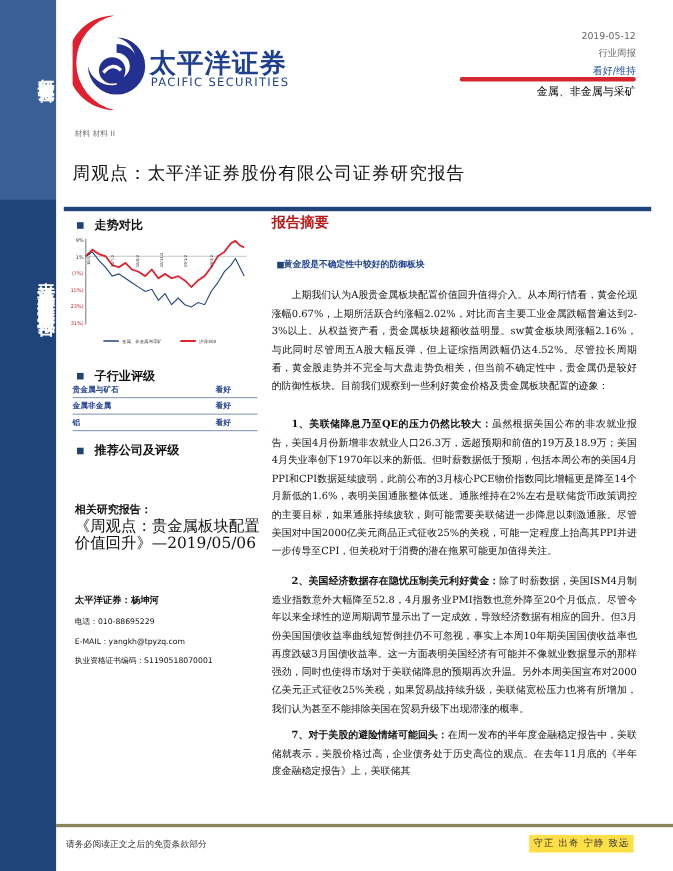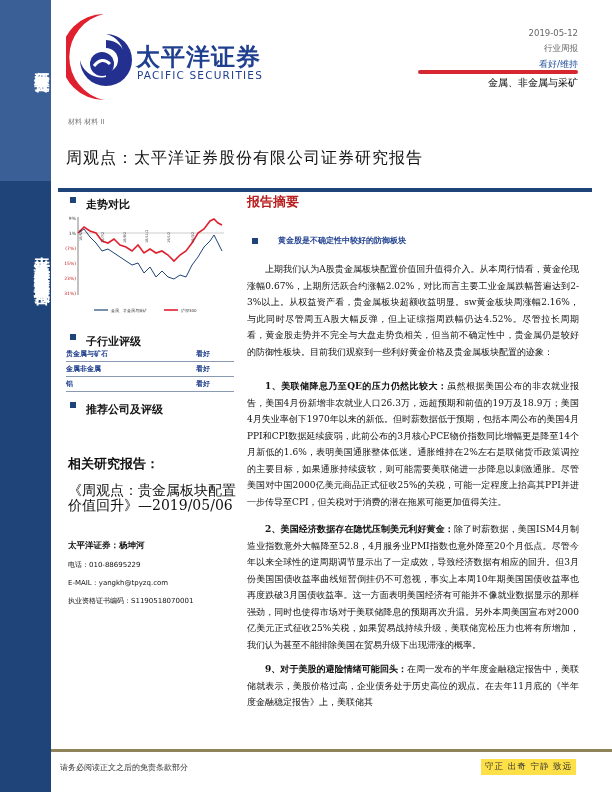--- a/index.html
+++ b/index.html
@@ -23,38 +23,38 @@
   .hdr-date { top:28px; font-size:8.5px; color:#666; }
   .hdr-type { top:43px; font-size:8.5px; color:#666; }
   .hdr-rating { top:58px; font-size:9px; color:#1f4f9a; }
   .hdr-redline { position:absolute; left:418px; top:70px; width:160px; height:4px; background:#d6262f; border-radius:2px; }
   .hdr-sector { top:76px; font-size:10px; color:#000; }
 
   .page-title { position:absolute; left:66px; top:148px; font-size:16px; color:#111; letter-spacing:1px; }
   .title-rule { position:absolute; left:58px; top:188px; width:534px; height:4px; background:#1f4479; }
 
   
-  .sec-head { position:absolute; left:70px; font-size:11px; font-weight:bold; color:#111; display:flex; align-items:flex-start; gap:10px; }
+  .sec-head { position:absolute; left:70px; font-size:11px; font-weight:bold; color:#111; display:flex; align-items:center; gap:10px; }
   .sq { width:6px; height:6px; background:#1f4479; display:inline-block; }
   .chart-box { position:absolute; left:64px; top:213px; width:172px; height:110px; }
 
   .rating-table { position:absolute; left:66px; top:347px; width:168px; font-size:7px; font-weight:bold; color:#1f3f8f; }
   .rating-row { display:flex; justify-content:space-between; height:15px; align-items:center; border-bottom:1.5px solid #8a9ab2; padding:0 2px 0 0; }
   .rating-row span:last-child { width:36px; }
 
   .related { position:absolute; left:68px; top:456px; width:170px; font-size:8px; line-height:15px; color:#111; }
-  .related .lbl { font-weight:bold; font-size:13px; margin-bottom:12px; }
+  .related .lbl { font-weight:bold; font-size:10px; margin-bottom:1px; }
   .related .item { font-size:14px; line-height:15px; }
   .analyst { position:absolute; left:68px; top:540px; width:175px; font-size:8px; color:#111; }
   .analyst .name { font-weight:bold; font-size:8.5px; margin-bottom:8px; }
   .analyst div { margin-bottom:8px; font-size:7px; font-family:"DejaVu Sans", sans-serif; }
 
   
   .summary-head { position:absolute; left:247px; top:193px; font-size:13px; font-weight:bold; color:#b91c1c; }
-  .sub-head { position:absolute; left:252px; top:235px; font-size:8px; font-weight:bold; color:#1f3f8f; display:flex; align-items:center; gap:20px; }
+  .sub-head { position:absolute; left:252px; top:235px; font-size:8px; font-weight:bold; color:#1f3f8f; display:flex; align-items:center; gap:0; }
   .body-text { position:absolute; left:247px; width:332px; font-size:9px; line-height:16.5px; color:#111; text-align:justify; }
   .body-text p { text-indent:2em; }
   .body-text b { font-weight:bold; }
   .p1 { top:261px; }
   .p2 { top:378px; }
   .p3 { top:521px; }
   .p4 { top:661px; }
 
   
   .footer-rule { position:absolute; left:51px; top:749px; width:561px; height:3px; background:#8f8359; }
@@ -166,18 +166,18 @@
 <div class="body-text p1">
   <p>上期我们认为A股贵金属板块配置价值回升值得介入。从本周行情看，黄金伦现涨幅0.67%，上期所活跃合约涨幅2.02%，对比而言主要工业金属跌幅普遍达到2-3%以上。从权益资产看，贵金属板块超额收益明显。sw黄金板块周涨幅2.16%，与此同时尽管周五A股大幅反弹，但上证综指周跌幅仍达4.52%。尽管拉长周期看，黄金股走势并不完全与大盘走势负相关，但当前不确定性中，贵金属仍是较好的防御性板块。目前我们观察到一些利好黄金价格及贵金属板块配置的迹象：</p>
 </div>
 <div class="body-text p2">
   <p><b>1、美联储降息乃至QE的压力仍然比较大：</b><span>虽然根据美国公布的非农就业报告，美国4月份新增非农就业人口26.3万，远超预期和前值的19万及18.9万；美国4月失业率创下1970年以来的新低。但时薪数据低于预期，包括本周公布的美国4月PPI和CPI数据延续疲弱，此前公布的3月核心PCE物价指数同比增幅更是降至14个月新低的1.6%，表明美国通胀整体低迷。通胀维持在2%左右是联储货币政策调控的主要目标，如果通胀持续疲软，则可能需要美联储进一步降息以刺激通胀。尽管美国对中国2000亿美元商品正式征收25%的关税，可能一定程度上抬高其PPI并进一步传导至CPI，但关税对于消费的潜在拖累可能更加值得关注。</span></p>
 </div>
 <div class="body-text p3">
   <p><b>2、美国经济数据存在隐忧压制美元利好黄金：</b><span>除了时薪数据，美国ISM4月制造业指数意外大幅降至52.8，4月服务业PMI指数也意外降至20个月低点。尽管今年以来全球性的逆周期调节显示出了一定成效，导致经济数据有相应的回升。但3月份美国国债收益率曲线短暂倒挂仍不可忽视，事实上本周10年期美国国债收益率也再度跌破3月国债收益率。这一方面表明美国经济有可能并不像就业数据显示的那样强劲，同时也使得市场对于美联储降息的预期再次升温。另外本周美国宣布对2000亿美元正式征收25%关税，如果贸易战持续升级，美联储宽松压力也将有所增加，我们认为甚至不能排除美国在贸易升级下出现滞涨的概率。</span></p>
 </div>
 <div class="body-text p4">
-  <p><b>9、对于美股的避险情绪可能回头：</b><span>在周一发布的半年度金融稳定报告中，美联储就表示，美股价格过高，企业债务处于历史高位的观点。在去年11月底的《半年度金融稳定报告》上，美联储其</span></p>
+  <p><b>7、对于美股的避险情绪可能回头：</b><span>在周一发布的半年度金融稳定报告中，美联储就表示，美股价格过高，企业债务处于历史高位的观点。在去年11月底的《半年度金融稳定报告》上，美联储其</span></p>
 </div>
 
 <div class="footer-rule"></div>
 <div class="footer-left">请务必阅读正文之后的免责条款部分</div>
 <div class="footer-right">守正 出奇 宁静 致远</div>
 
 </body></html>

